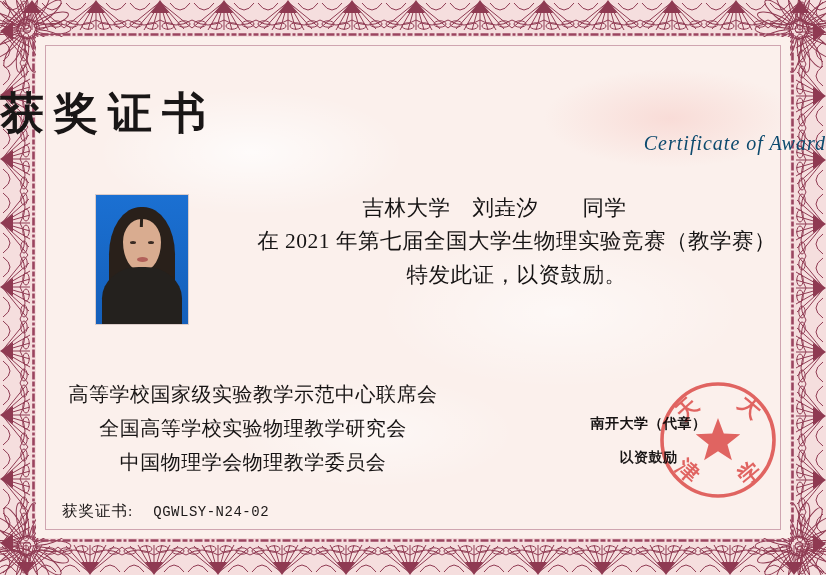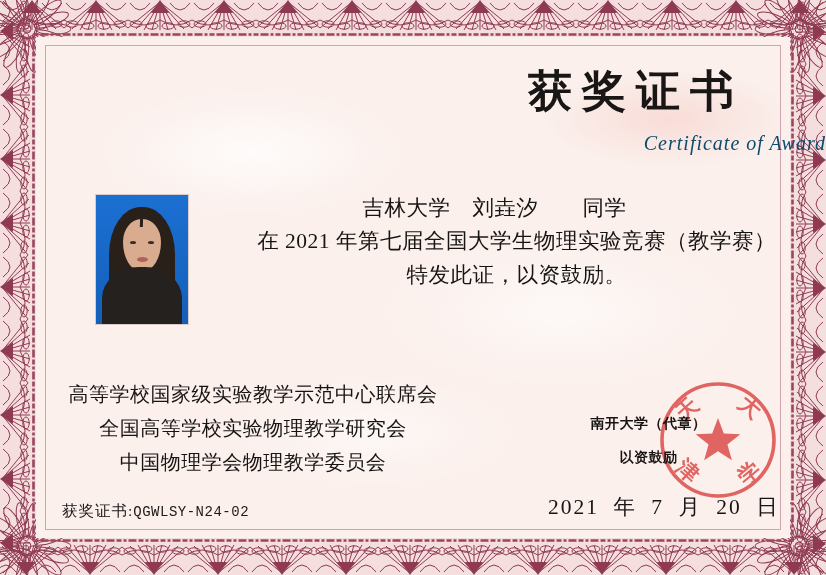--- a/index.html
+++ b/index.html
@@ -7,21 +7,21 @@
   .stage{position:relative;width:826px;height:575px;overflow:hidden;background:#f5dede;}
   .border-svg{position:absolute;left:0;top:0;z-index:0;}
   .inner-texture{position:absolute;left:46px;top:46px;width:734px;height:483px;z-index:1;
     background:
       radial-gradient(ellipse 220px 90px at 28% 22%, rgba(255,255,255,.75), rgba(255,255,255,0) 70%),
       radial-gradient(ellipse 260px 110px at 70% 55%, rgba(255,255,255,.55), rgba(255,255,255,0) 70%),
       radial-gradient(ellipse 200px 80px at 45% 80%, rgba(255,255,255,.5), rgba(255,255,255,0) 70%),
       radial-gradient(ellipse 180px 70px at 85% 15%, rgba(248,215,210,.8), rgba(248,215,210,0) 70%),
       #fbf0ec;}
   .layer{position:absolute;left:0;top:0;width:826px;height:575px;z-index:2;}
-  .title{position:absolute;left:0;top:62px;width:744px;text-align:right;
+  .title{position:absolute;left:0;top:84px;width:744px;text-align:left;
     font-size:44px;font-weight:bold;letter-spacing:10px;color:#191616;}
   .subtitle{position:absolute;left:0;top:132px;width:826px;text-align:right;
     font-style:italic;font-size:20px;color:#0c4a6e;letter-spacing:1px;}
   .photo{position:absolute;left:96px;top:195px;width:92px;height:129px;overflow:hidden;
     background:linear-gradient(180deg,#1b70d2 0%,#145fba 100%);box-shadow:0 0 0 1px rgba(120,90,90,.25);}
   .photo .hair{position:absolute;left:13px;top:12px;width:66px;height:118px;background:#29201a;
     border-radius:48% 48% 18% 18% / 40% 40% 8% 8%;}
   .photo .face{position:absolute;left:27px;top:24px;width:38px;height:52px;background:#d9ac90;
     border-radius:48% 48% 46% 46% / 44% 44% 56% 56%;}
   .photo .part{position:absolute;left:44px;top:22px;width:3px;height:10px;background:#29201a;transform:rotate(2deg);}
@@ -32,21 +32,21 @@
     border-radius:46% 46% 0 0 / 52% 52% 0 0;}
   .body-text{position:absolute;left:207px;top:192px;width:575px;color:#161414;}
   .body-text .line{font-size:21.5px;line-height:33.4px;white-space:pre;letter-spacing:.5px;text-align:center;}
   .issuers-left{position:absolute;left:58px;top:377px;width:390px;text-align:center;color:#171414;}
   .issuers-left .org{font-size:20px;font-weight:400;line-height:34px;letter-spacing:.5px;}
   .issuers-right{position:absolute;left:536px;top:407px;width:225px;text-align:center;color:#171414;}
   .issuers-right .org{font-size:14px;font-weight:600;line-height:34px;letter-spacing:.5px;}
   .seal{position:absolute;left:654px;top:376px;width:128px;height:128px;z-index:3;
     opacity:.85;mix-blend-mode:multiply;}
   .cert-no{position:absolute;left:62px;top:501px;font-size:15.5px;color:#1c1818;letter-spacing:1px;}
-  .cert-no .code{font-family:"Liberation Mono","DejaVu Sans Mono",monospace;font-size:14px;letter-spacing:.5px;margin-left:0;}
+  .cert-no .code{font-family:"Liberation Mono","DejaVu Sans Mono",monospace;font-size:14px;letter-spacing:.5px;margin-left:20px;}
   .date{position:absolute;left:548px;top:492px;width:230px;font-size:21.5px;color:#161414;
     letter-spacing:2px;word-spacing:7px;white-space:pre;}
 </style>
 </head>
 <body>
 
 <div class="stage">
 
   <svg class="border-svg" width="826" height="575" viewBox="0 0 826 575" aria-hidden="true">
     <defs>
@@ -144,21 +144,20 @@
 
     <div class="issuers-right">
       <div class="org">南开大学（代章）</div>
       <div class="org">以资鼓励</div>
     </div>
 
     <div class="cert-no">
       <span>获奖证书:</span><span class="code">QGWLSY-N24-02</span>
     </div>
 
-    <div class="date">2021 年 7 月 20 日</div>
   </div>
 
   <svg class="seal" viewBox="0 0 128 128" aria-hidden="true">
     <circle cx="64" cy="64" r="56" fill="none" stroke="#e0504e" stroke-width="3.6"></circle>
     <path d="M64,42 L69.8,57.5 L86.3,58.2 L73.4,68.4 L77.9,84.3 L64,75.2 L50.1,84.3 L54.6,68.4 L41.7,58.2 L58.2,57.5 Z" fill="#e0504e"></path>
     <text x="34" y="40" font-size="22" fill="#e0504e" font-weight="bold" text-anchor="middle" transform="rotate(-42 34 34)">天</text>
     <text x="95" y="38" font-size="22" fill="#e0504e" font-weight="bold" text-anchor="middle" transform="rotate(40 95 32)">大</text>
     <text x="33" y="102" font-size="22" fill="#e0504e" font-weight="bold" text-anchor="middle" transform="rotate(42 33 96)">津</text>
     <text x="96" y="104" font-size="22" fill="#e0504e" font-weight="bold" text-anchor="middle" transform="rotate(-40 96 98)">学</text>
   </svg>

